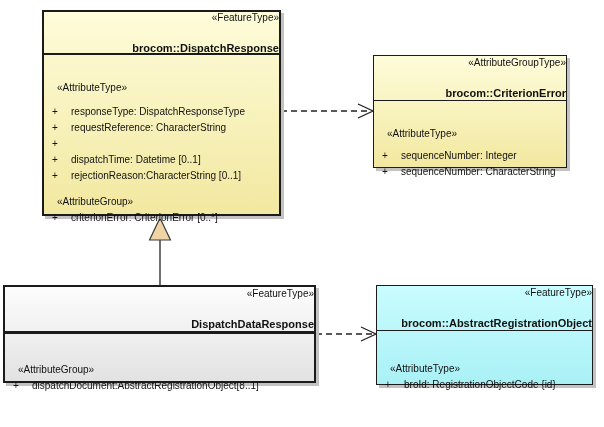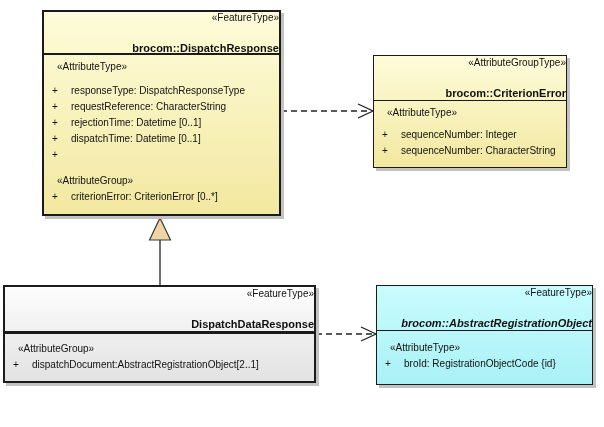--- a/index.html
+++ b/index.html
@@ -15,23 +15,23 @@
   }
   .fill-yellow{background:linear-gradient(to bottom,var(--yellow-top,#fefcda),var(--yellow-bottom,#f2e8a0));}
   .fill-gray{background:linear-gradient(to bottom,var(--gray-top,#fdfdfd),var(--gray-bottom,#e2e2e2));}
   .fill-cyan{background:linear-gradient(to bottom,var(--cyan-top,#c9fcfe),var(--cyan-bottom,#a9f1f6));}
   .hdr{
     display:flex;flex-direction:column;justify-content:center;align-items:flex-end;
     gap:17px;border-bottom:2px solid var(--border,#1b1b1b);box-sizing:border-box;
   }
   .stereo{font-size:10px;line-height:13px;}
   .cname{font-size:11px;line-height:14px;font-weight:bold;white-space:nowrap;margin-left:44px;}
-  .cname.italic{font-style:italic;}
+  .cname.italic{}
   .body{box-sizing:border-box;}
-  .sec-hdr{font-size:10px;line-height:16px;margin-left:13px;white-space:nowrap;}
+  .sec-hdr{font-size:10px;line-height:16px;margin-left:13px;white-space:nowrap;margin-top:21px;}
   .attr{display:flex;font-size:10px;line-height:16px;white-space:nowrap;}
   .attr .vis{width:19px;padding-left:8px;flex:0 0 auto;}
   .attr .txt{flex:0 0 auto;text-align:center;}
 
   
   .box-a{left:42px;top:10px;width:239px;height:206px;}
   .box-a .hdr{height:43px;}
   .box-a .body{padding-top:4px;}
   .box-a .sec-hdr.first{margin-bottom:8px;}
   .box-a .sec-hdr.second{margin-top:10px;}
@@ -87,28 +87,28 @@
       <div class="attr">
         <span class="vis">+</span>
         <span class="txt">responseType: DispatchResponseType</span>
       </div>
       <div class="attr">
         <span class="vis">+</span>
         <span class="txt">requestReference: CharacterString</span>
       </div>
       <div class="attr">
         <span class="vis">+</span>
-        <span class="txt">rejectionTime: Datetime [0..1]</span>
       </div>
       <div class="attr">
         <span class="vis">+</span>
         <span class="txt">dispatchTime: Datetime [0..1]</span>
       </div>
       <div class="attr">
         <span class="vis">+</span>
+        <span class="txt">rejectionReason:CharacterString [0..1]</span>
       </div>
       <div class="sec-hdr second">«AttributeGroup»</div>
       <div class="attr">
         <span class="vis">+</span>
         <span class="txt">criterionError: CriterionError [0..*]</span>
       </div>
     </div>
   </div>
 
   <div class="uml-class fill-yellow box-b">
@@ -131,21 +131,21 @@
 
   <div class="uml-class fill-gray box-c">
     <div class="hdr">
       <div class="stereo">«FeatureType»</div>
       <div class="cname">DispatchDataResponse</div>
     </div>
     <div class="body">
       <div class="sec-hdr">«AttributeGroup»</div>
       <div class="attr">
         <span class="vis">+</span>
-        <span class="txt">dispatchDocument:AbstractRegistrationObject[2..1]</span>
+        <span class="txt">dispatchDocument:AbstractRegistrationObject[8..1]</span>
       </div>
     </div>
   </div>
 
   <div class="uml-class fill-cyan box-d">
     <div class="hdr">
       <div class="stereo">«FeatureType»</div>
       <div class="cname italic">brocom::AbstractRegistrationObject</div>
     </div>
     <div class="body">

